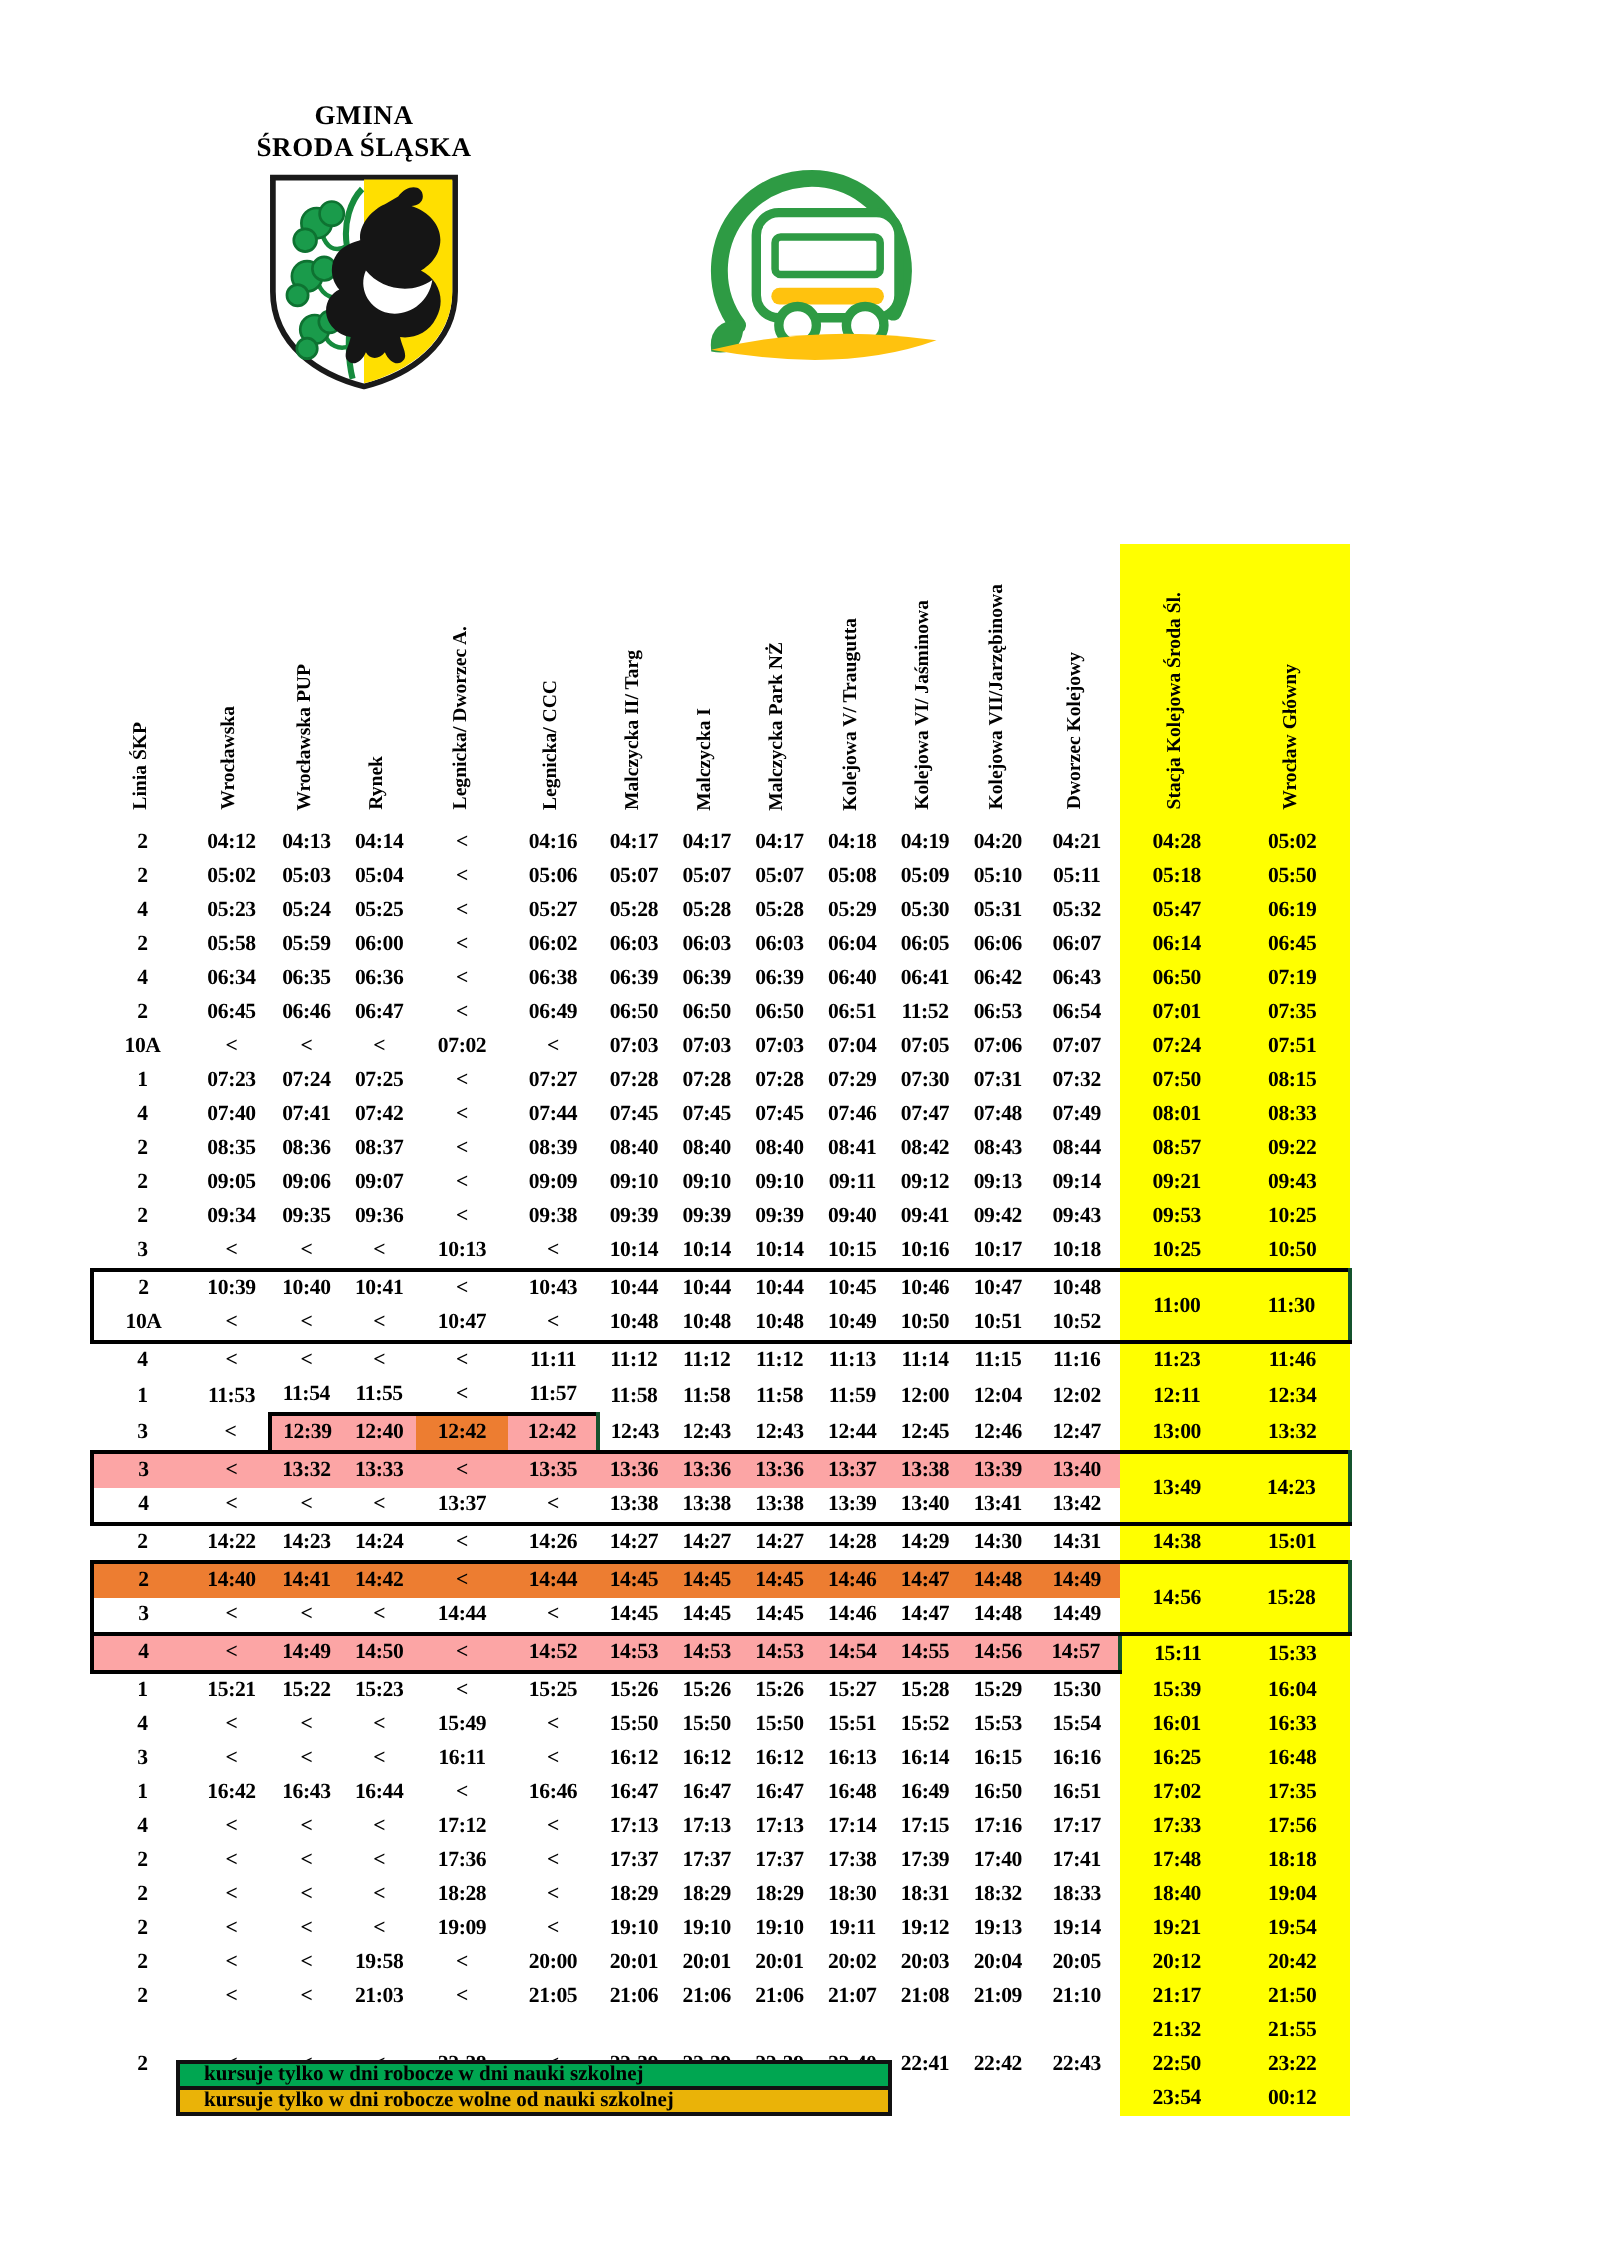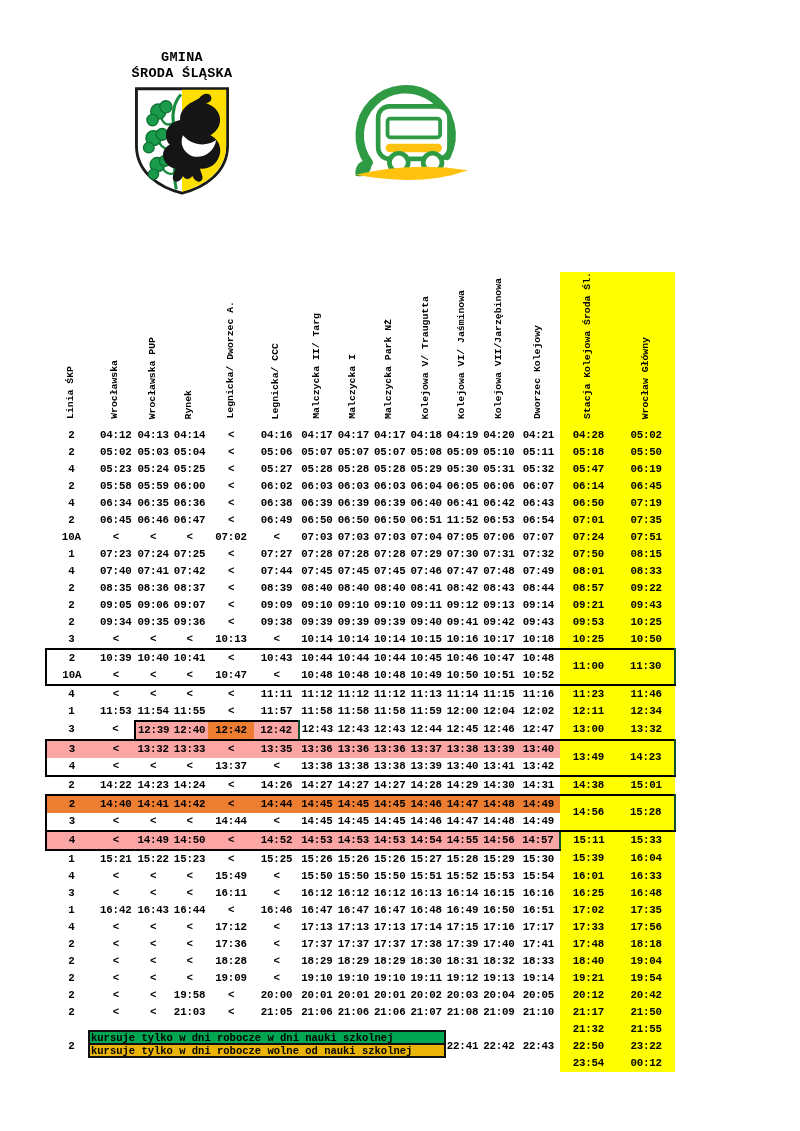--- a/index.html
+++ b/index.html
@@ -1,17 +1,17 @@
 <!DOCTYPE html>
 <html><head>
 <meta charset="utf-8">
 <style>
   html,body{margin:0;padding:0;background:#fff;}
   .page{position:relative;width:800px;height:1131px;background:#fff;overflow:hidden;
-        font-family:Liberation Mono, monospace;color:#000;}
+        font-family:Liberation Serif, serif;color:#000;}
 
   
   .crest{position:absolute;left:126px;top:50px;width:112px;text-align:center;}
   .crest-text{font-weight:bold;font-size:13.5px;line-height:16px;letter-spacing:.3px;}
   .crest svg{width:104px;height:112px;margin-top:3px;}
 
   .logo{position:absolute;left:350px;top:74px;display:flex;align-items:flex-start;}
   .logo svg{width:122px;height:120px;flex:0 0 auto;}
   .logo-text{margin-left:8px;margin-top:24px;font-weight:bold;font-size:24px;line-height:26px;color:#2e9b44;}
 
@@ -30,21 +30,21 @@
   .yellow-bg{background:#ffff00;}
   td.green{background:#fca5a5;}
   td.orange{background:#ed7d31;}
   td.bt{border-top:2px solid #000;} td.bb{border-bottom:2px solid #000;}
   td.bl{border-left:2px solid #000;} td.br{border-right:2px solid #14532d;}
   td.merged{font-size:12px;}
 
   
   .legend{position:absolute;left:88px;top:1030px;width:358px;}
   .legend-row{box-sizing:border-box;border:2px solid #111;height:15px;line-height:12px;
-              font-size:10.5px;font-weight:bold;padding:0 1px;text-align:left;}
+              font-size:10.5px;font-weight:bold;padding:0 12px;text-align:left;}
   .legend-row + .legend-row{margin-top:-2px;}
   .legend-green{background:#00a651;}
   .legend-orange{background:#eab308;}
 </style>
 </head>
 <body>
 
 <div class="page">
 
   <div class="crest">

